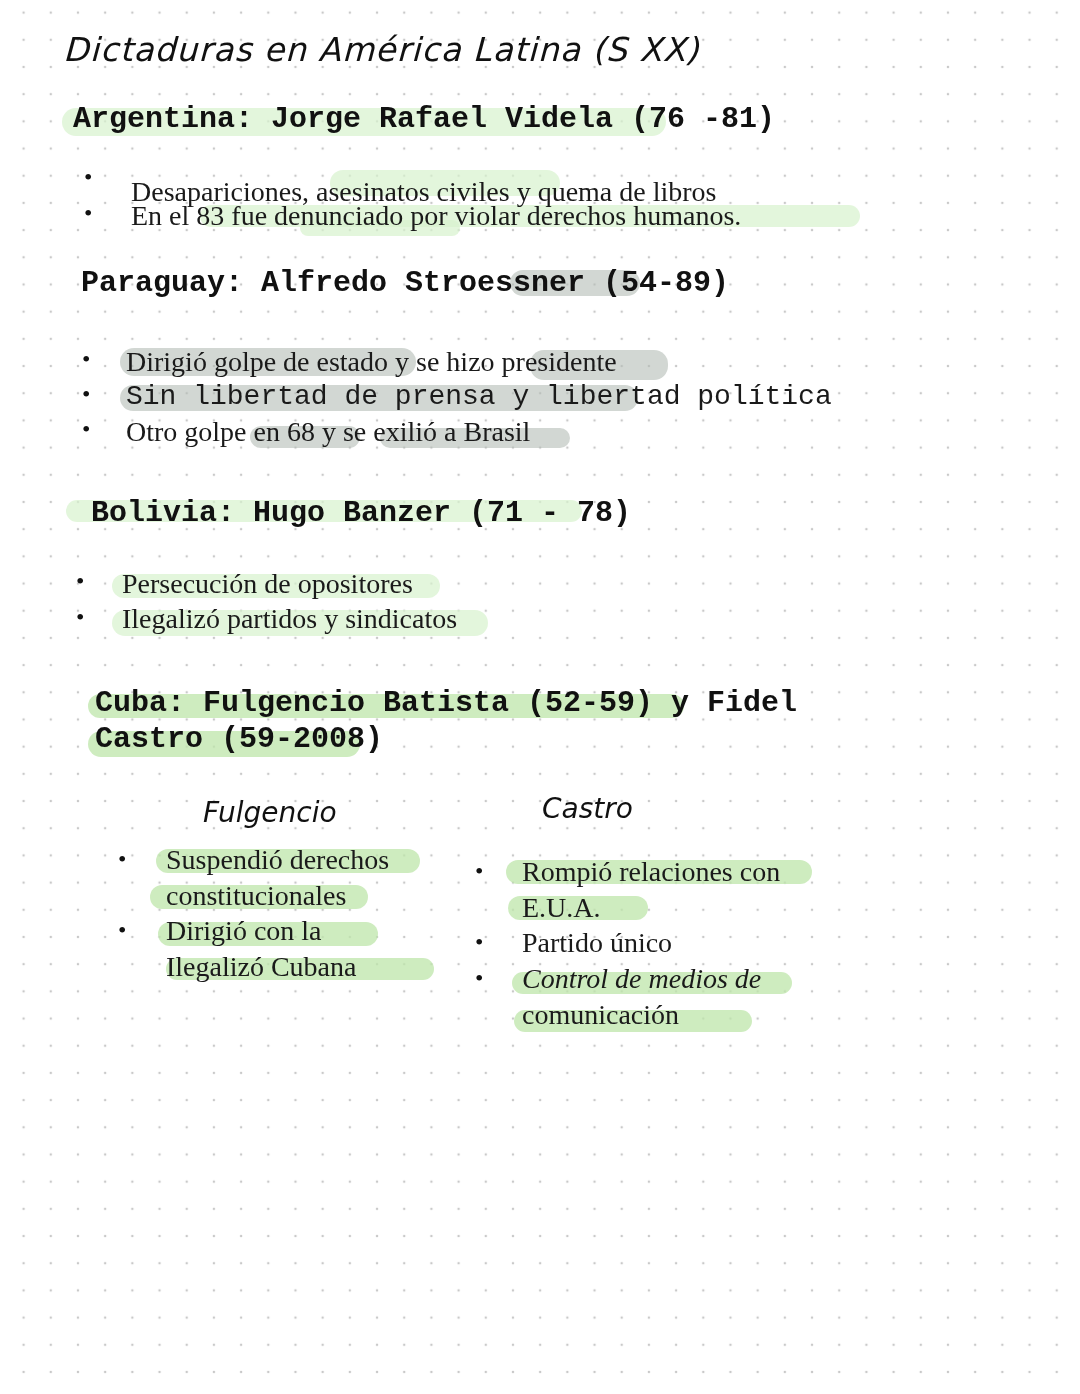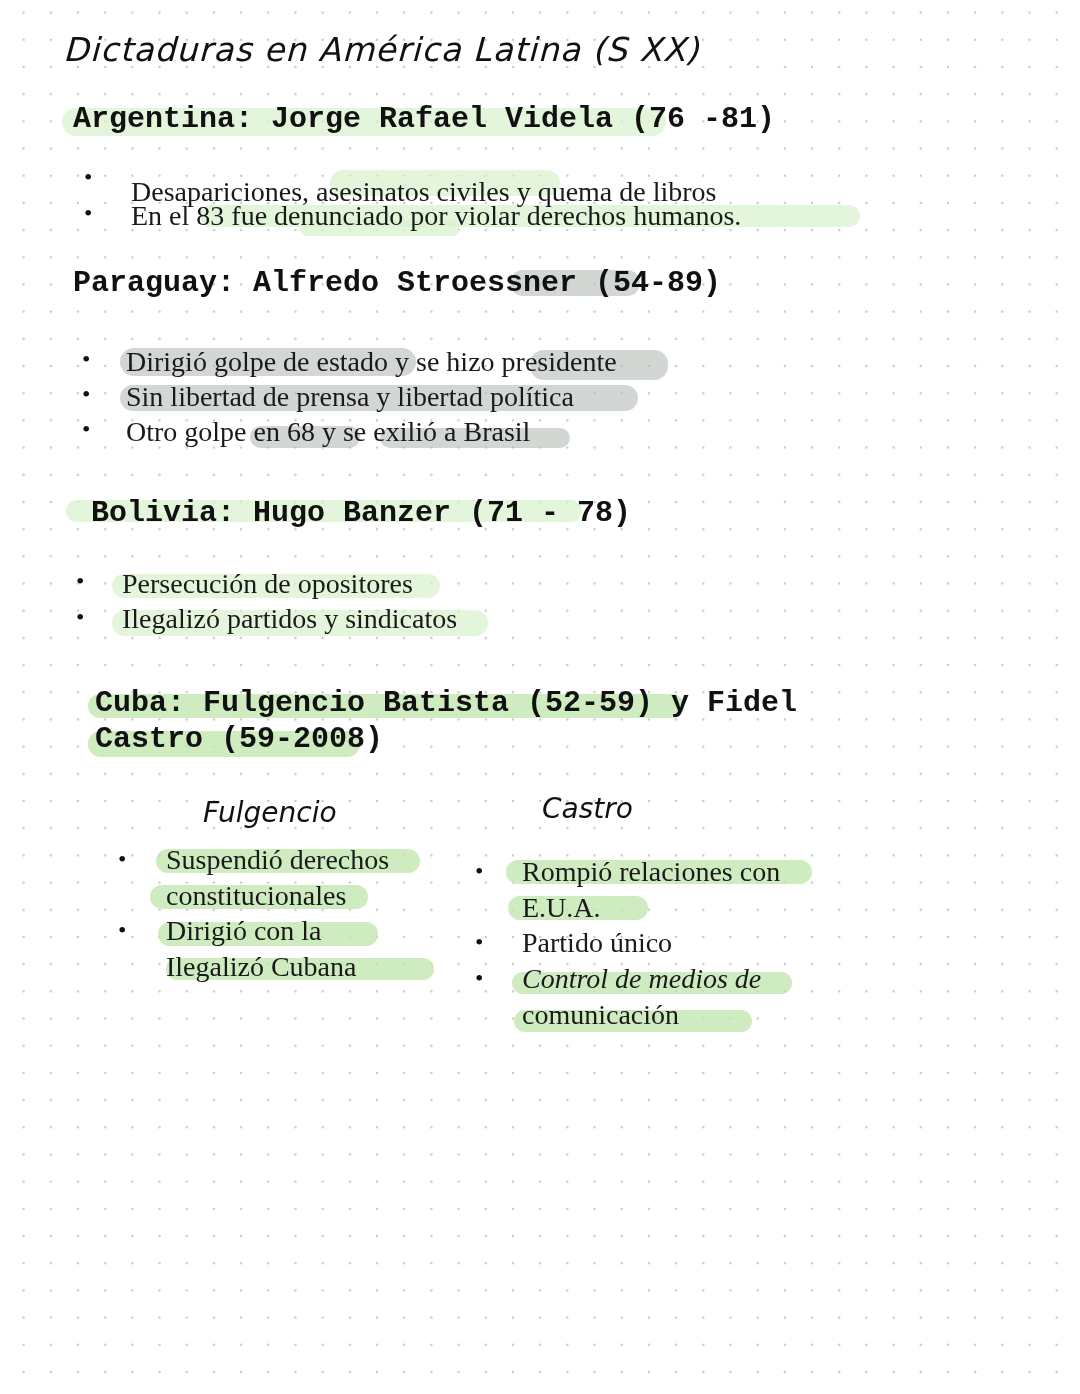--- a/index.html
+++ b/index.html
@@ -52,30 +52,30 @@
   <div class="txt body-text" style="left:131px;top:162px;margin-top:12px;">Desapariciones, asesinatos civiles y quema de libros</div>
 
   <div class="bullet" style="left:84px;top:200px;">•</div>
   <div class="hl hl-light" style="left:200px;top:205px;width:660px;height:22px;"></div>
   <div class="hl hl-light" style="left:300px;top:220px;width:160px;height:16px;"></div>
   <div class="txt body-text" style="left:131px;top:198px;">En el 83 fue denunciado por violar derechos humanos.</div>
 </section>
 
 <section>
   <div class="hl hl-gray" style="left:510px;top:270px;width:130px;height:26px;"></div>
-  <div class="txt heading" style="left:73px;top:265px;">Paraguay: Alfredo Stroessner (54-89)</div>
+  <div class="txt heading" style="left:81px;top:265px;">Paraguay: Alfredo Stroessner (54-89)</div>
 
   <div class="bullet" style="left:82px;top:346px;">•</div>
   <div class="hl hl-gray" style="left:120px;top:348px;width:296px;height:28px;"></div>
   <div class="hl hl-gray" style="left:530px;top:350px;width:138px;height:30px;"></div>
   <div class="txt body-text" style="left:126px;top:344px;">Dirigió golpe de estado y se hizo presidente</div>
 
   <div class="bullet" style="left:82px;top:381px;">•</div>
   <div class="hl hl-gray" style="left:120px;top:385px;width:518px;height:26px;"></div>
-  <div class="txt body-text" style="left:126px;top:379px;">Sin libertad de prensa y libertad política</div>
+  <div class="txt body-text" style="left:126px;top:379px;font-family:Liberation Mono, monospace;">Sin libertad de prensa y libertad política</div>
 
   <div class="bullet" style="left:82px;top:416px;">•</div>
   <div class="hl hl-gray" style="left:250px;top:426px;width:110px;height:22px;"></div>
   <div class="hl hl-gray" style="left:380px;top:428px;width:190px;height:20px;"></div>
   <div class="txt body-text" style="left:126px;top:414px;">Otro golpe en 68 y se exilió a Brasil</div>
 </section>
 
 <section>
   <div class="hl hl-light" style="left:66px;top:500px;width:516px;height:22px;"></div>
   <div class="txt heading" style="left:91px;top:495px;text-align:center;">Bolivia: Hugo Banzer (71 - 78)</div>

